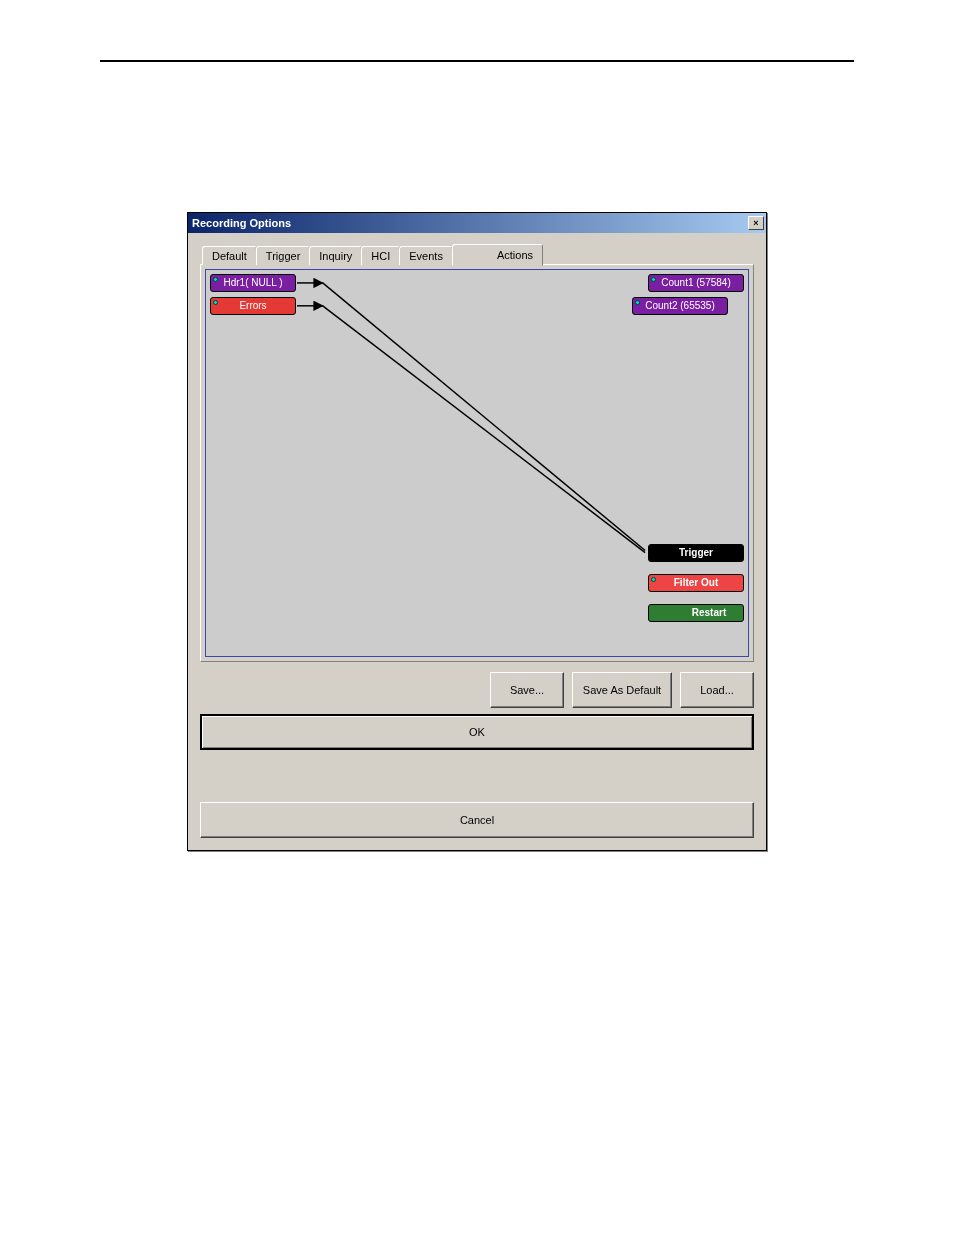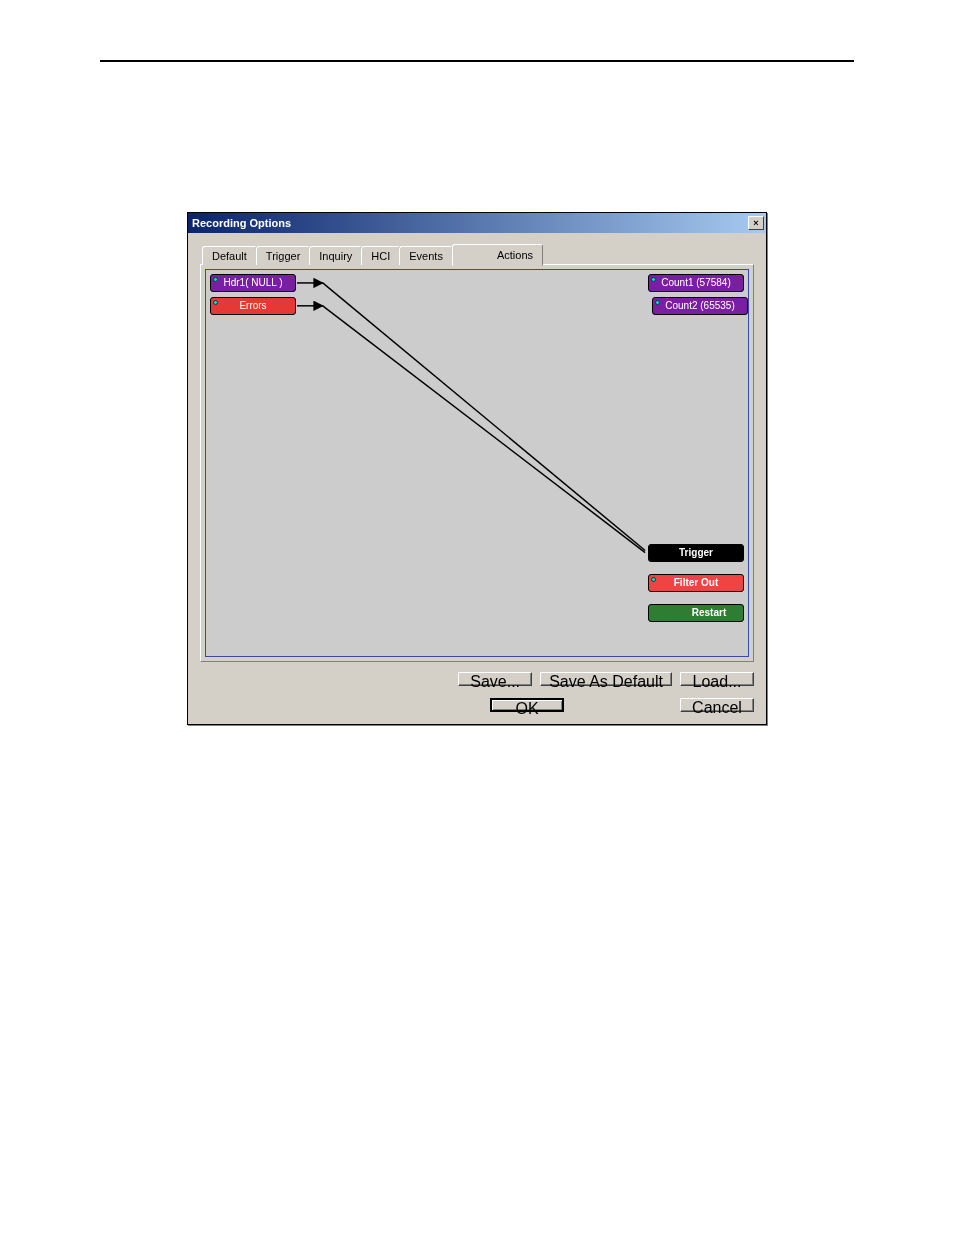--- a/index.html
+++ b/index.html
@@ -136,26 +136,27 @@
     width: 100%; height: 100%;
     pointer-events: none;
   }
   .button-row {
     display: flex;
     justify-content: flex-end;
     gap: 8px;
     margin-top: 10px;
   }
   .button-row.row2 {
-    margin-top: 12px;
+    margin-top: 6px;
+    flex-direction: column;
   }
   .winbtn {
     min-width: 74px;
-    height: 14px;
-    font-size: 16px;
+    height: 36px;
+    font-size: 11px;
     font-family: inherit;
     background: #d4d0c8;
     border: 1px solid #404040;
     border-top-color: #fff;
     border-left-color: #fff;
     box-shadow: inset -1px -1px 0 #808080, inset 1px 1px 0 #d4d0c8;
     cursor: default;
     padding: 0 8px;
   }
   .winbtn.wide { min-width: 100px; }
@@ -194,21 +195,21 @@
           </div>
           <div class="node red left-small" style="left:4px; top:27px;text-align:center;">
             <span class="dot"></span>
             <span>Errors</span>
           </div>
 
           <div class="node purple right-wide" style="right:4px; top:4px;">
             <span class="dot"></span>
             <span>Count1 (57584)</span>
           </div>
-          <div class="node purple right-wide" style="right:0; top:27px;margin-left:20px;">
+          <div class="node purple right-wide" style="right:20px; top:27px;margin-left:20px;">
             <span class="dot"></span>
             <span>Count2 (65535)</span>
           </div>
 
           <div class="node black right-wide" style="right:4px; top:274px;">
             <span>Trigger</span>
           </div>
           <div class="node blue right-wide" style="right:4px; top:304px;">
             <span class="dot"></span>
             <span>Filter Out</span>

